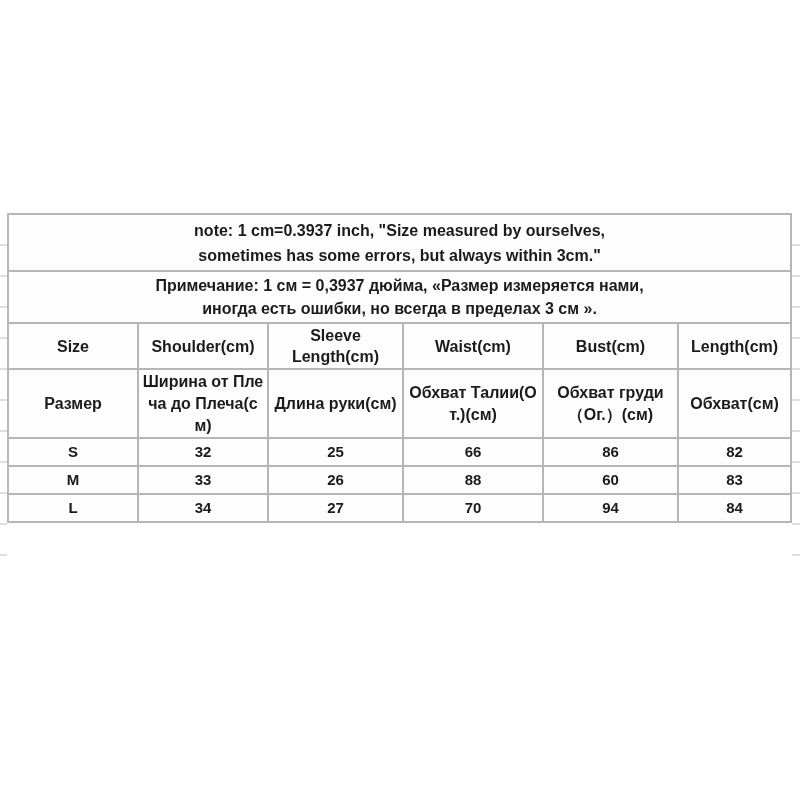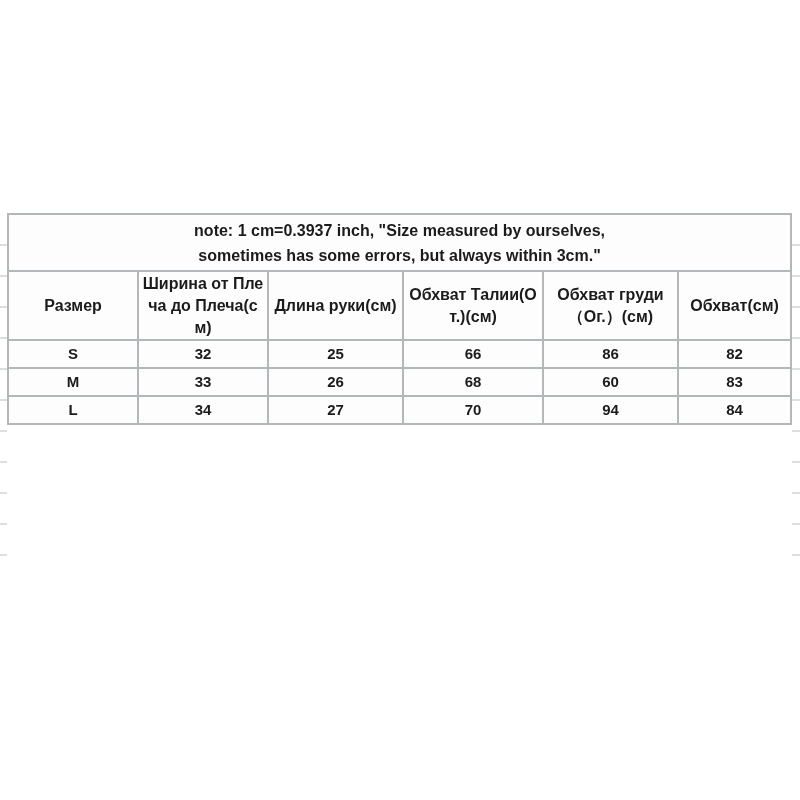--- a/index.html
+++ b/index.html
@@ -78,20 +78,33 @@
       <col style="width:135px">
       <col style="width:140px">
       <col style="width:135px">
       <col style="width:113px">
     </colgroup>
     <tbody>
       <tr class="note-row-en">
         <td colspan="6" class="multiline">note: 1 cm=0.3937 inch, "Size measured by ourselves,
 sometimes has some errors, but always within 3cm."</td>
       </tr>
+      <tr class="note-row-ru">
+        <td colspan="6" class="multiline">Примечание: 1 см = 0,3937 дюйма, «Размер измеряется нами,
+иногда есть ошибки, но всегда в пределах 3 см ».</td>
+      </tr>
+      <tr class="header-en">
+        <td class="multiline">Size</td>
+        <td class="multiline">Shoulder(cm)</td>
+        <td class="multiline">Sleeve
+Length(cm)</td>
+        <td class="multiline">Waist(cm)</td>
+        <td class="multiline">Bust(cm)</td>
+        <td class="multiline">Length(cm)</td>
+      </tr>
       <tr class="header-ru">
         <td class="multiline">Размер</td>
         <td class="multiline">Ширина от Пле
 ча до Плеча(с
 м)</td>
         <td class="multiline">Длина руки(см)</td>
         <td class="multiline">Обхват Талии(О
 т.)(см)</td>
         <td class="multiline">Обхват груди
 （Ог.）(см)</td>
@@ -102,21 +115,21 @@
         <td>32</td>
         <td>25</td>
         <td>66</td>
         <td>86</td>
         <td>82</td>
       </tr>
       <tr class="data-row">
         <td>M</td>
         <td>33</td>
         <td>26</td>
-        <td>68</td>
+        <td>88</td>
         <td>60</td>
         <td>83</td>
       </tr>
       <tr class="data-row">
         <td>L</td>
         <td>34</td>
         <td>27</td>
         <td>70</td>
         <td>94</td>
         <td>84</td>

